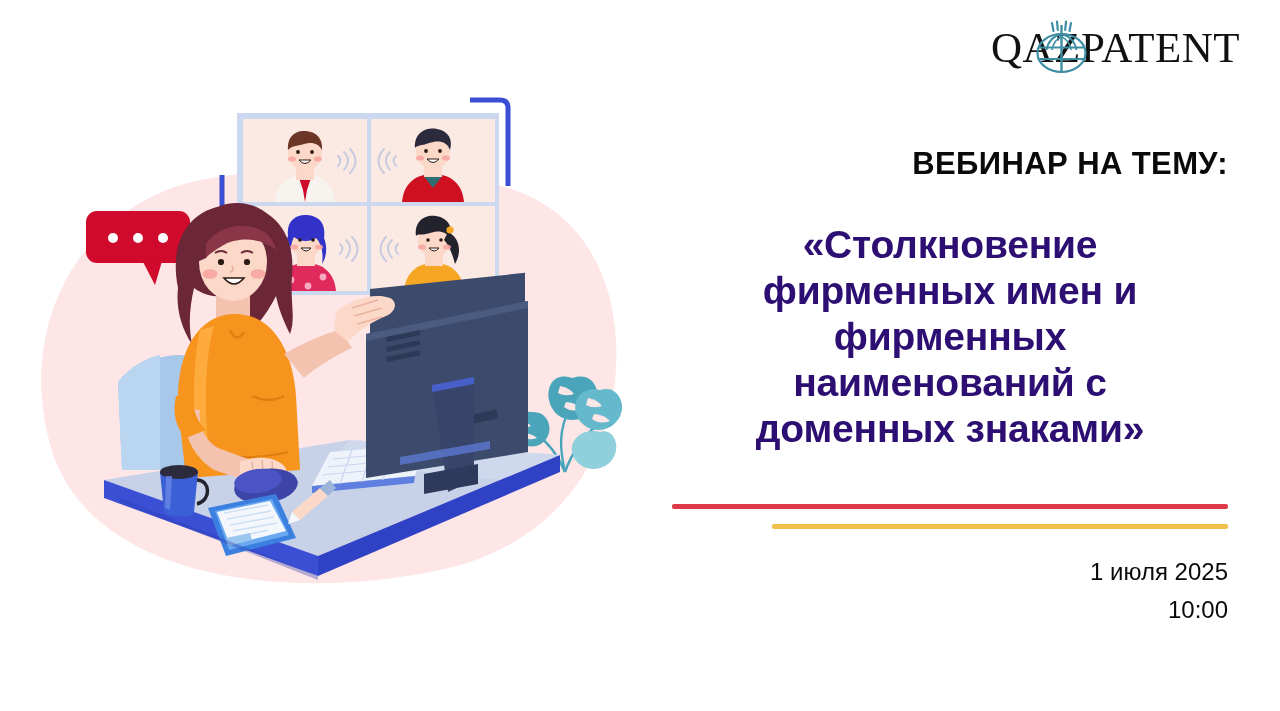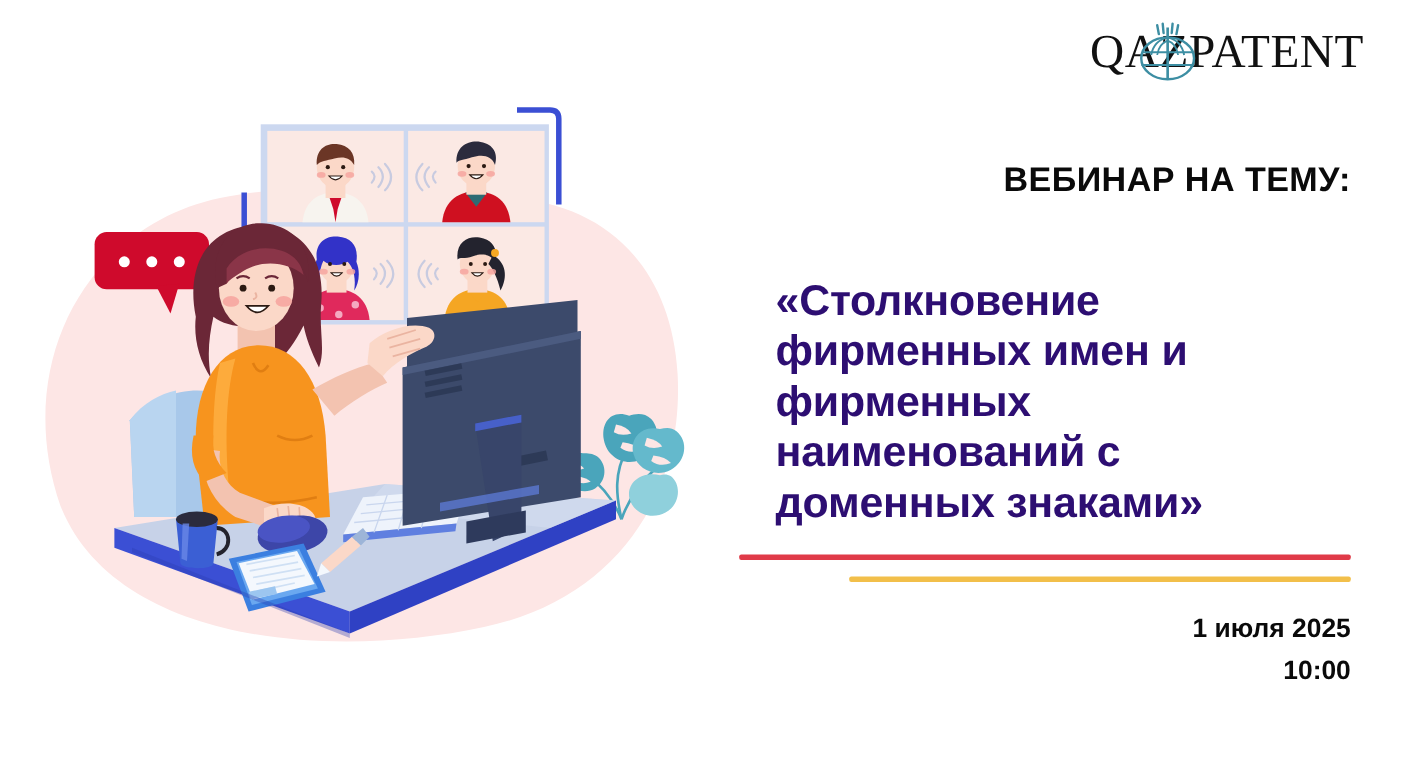--- a/index.html
+++ b/index.html
@@ -47,44 +47,43 @@
     position:absolute; right:52px; top:148px;
     width:540px;
     text-align:right;
     font-size:31px; font-weight:bold;
     letter-spacing:0.4px;
     color:#0a0a0a;
     line-height:1.05;
     white-space:nowrap;
   }
   #topic {
-    position:absolute; right:35px; top:222px;
+    position:absolute; right:60px; top:222px;
     width:540px;
-    text-align:left;
+    text-align:center;
     font-size:39px; font-weight:bold;
     color:#2d0e72;
     line-height:1.18;
     letter-spacing:-0.2px;
-    margin-top:29px;
   }
 
   .rule { position:absolute; border-radius:2px; }
   #rule-red    { left:22px;  top:504px; width:556px; height:5px; background:#e03a48; }
   #rule-yellow { left:122px; top:524px; width:456px; height:5px; background:#f2bf4a; }
 
   #date {
     position:absolute; right:52px; top:559px;
     width:540px; text-align:right;
-    font-size:24px; font-weight:bold; color:#0a0a0a;
+    font-size:24px; font-weight:normal; color:#0a0a0a;
     line-height:1.1;
   }
   #time {
     position:absolute; right:52px; top:597px;
     width:540px; text-align:right;
-    font-size:24px; font-weight:bold; color:#0a0a0a;
+    font-size:24px; font-weight:normal; color:#0a0a0a;
     line-height:1.1;
   }
 </style>
 </head>
 <body>
 
 <div id="slide">
 
   <div id="logo">
     <span class="logo-text">QAZPATENT</span>

